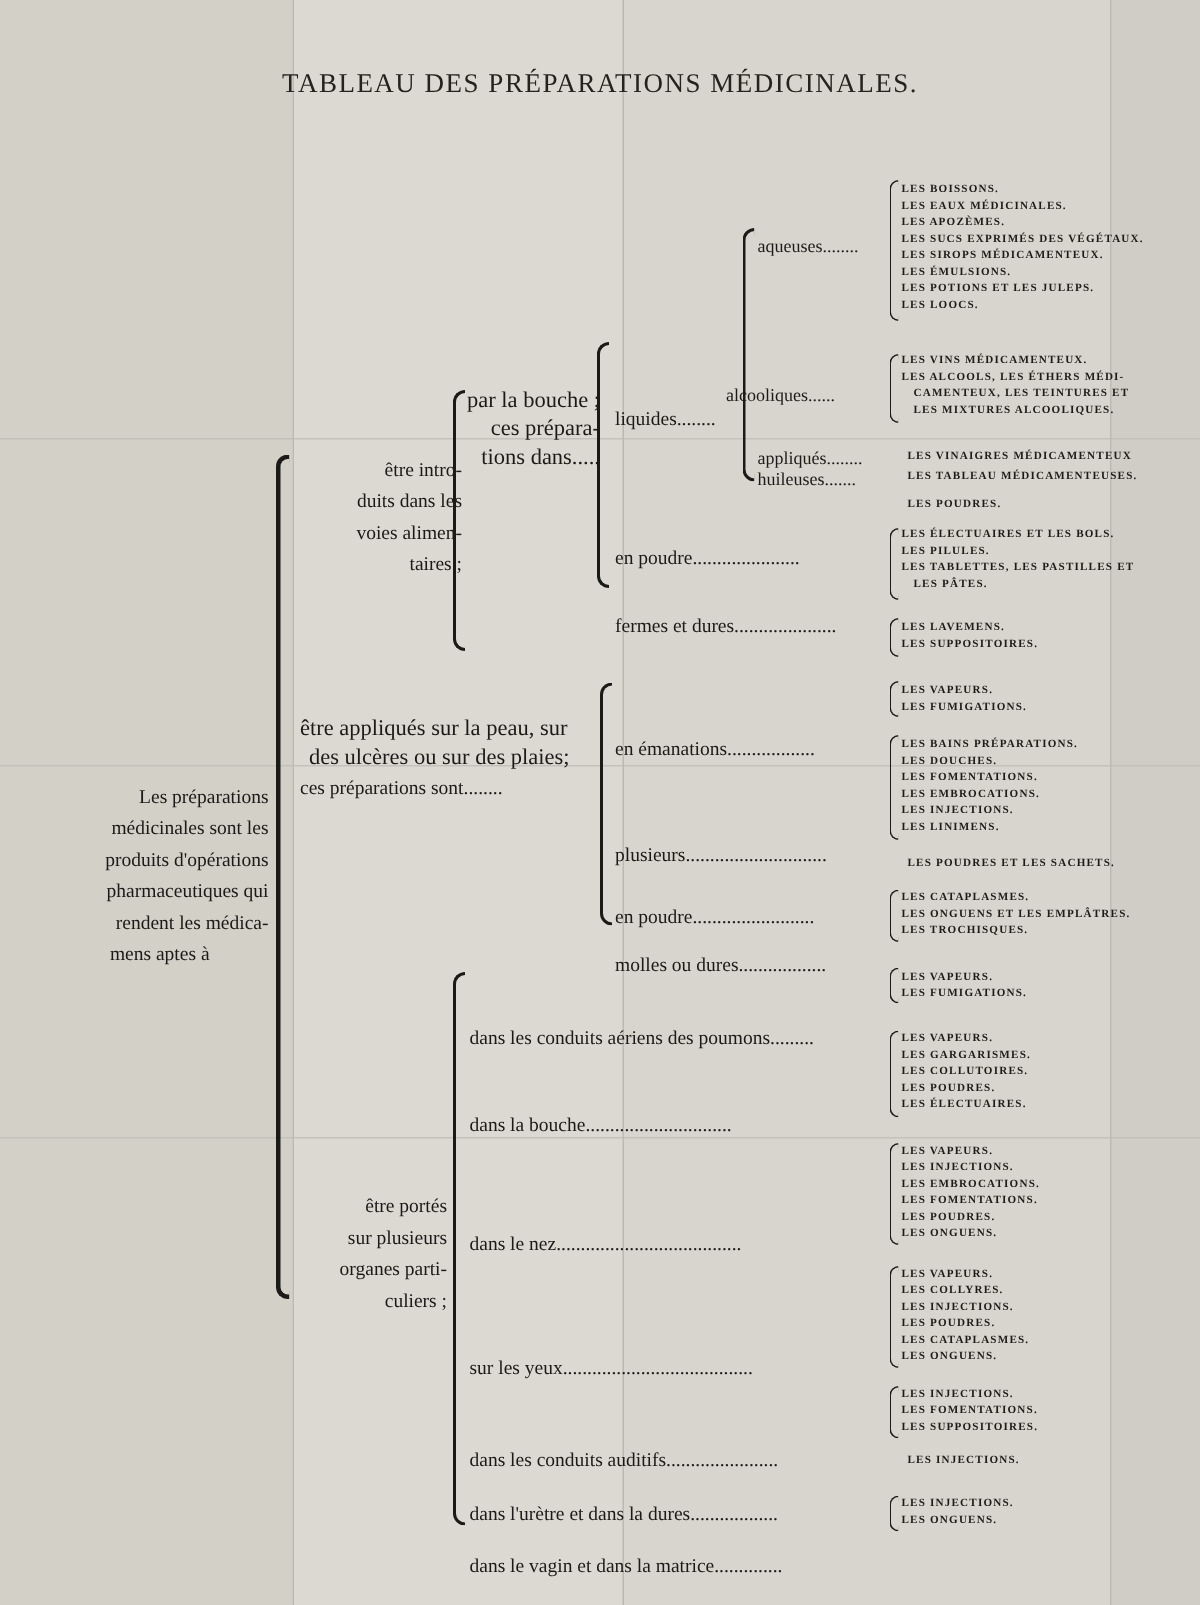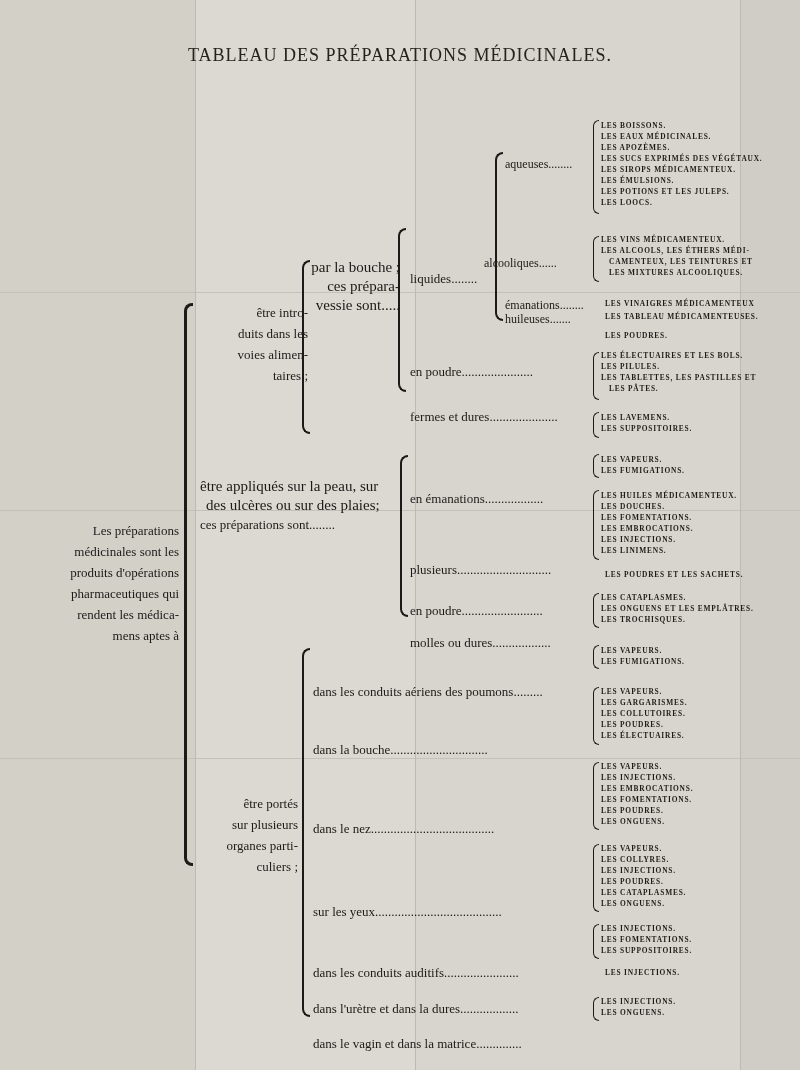--- a/index.html
+++ b/index.html
@@ -49,36 +49,36 @@
 <div class="fold-v" style="left:740px"></div>
 
 <div class="title">TABLEAU DES PRÉPARATIONS MÉDICINALES.</div>
 
 <div class="t main" style="left:34px;top:520px;text-align:right;width:145px;">
   <div>Les préparations</div>
   <div>médicinales sont les</div>
   <div>produits d'opérations</div>
   <div>pharmaceutiques qui</div>
   <div>rendent les médica-</div>
-  <div style="text-align:right">mens aptes à</div>
+  <div style="text-align:center">mens aptes à</div>
 </div>
 <div class="brace" style="left:184px;top:303px;width:6px;height:557px;border-width:3px"></div>
 
 <div class="t main c" style="left:198px;top:302px;width:110px;">
   <div>être intro-</div>
   <div>duits dans les</div>
   <div>voies alimen-</div>
   <div>taires ;</div>
 </div>
 <div class="brace" style="left:302px;top:260px;width:6px;height:170px"></div>
 
 <div class="t mid c" style="left:310px;top:258px;width:90px;">
   <div>par la bouche ;</div>
   <div>ces prépara-</div>
-  <div>vessie sont.....</div>
+  <div>tions dans.....</div>
 </div>
 <div class="brace" style="left:398px;top:228px;width:6px;height:160px"></div>
 
 <div class="t sm" style="left:410px;top:235px">liquides........</div>
 <div class="brace" style="left:495px;top:152px;width:6px;height:165px"></div>
 
 <div class="t xs" style="left:505px;top:157px">aqueuses........</div>
 <div class="bracethin" style="left:593px;top:120px;width:5px;height:92px"></div>
 <div class="caps" style="left:601px;top:120px">
   <div>LES BOISSONS.</div>
@@ -93,21 +93,21 @@
 
 <div class="t xs" style="left:484px;top:256px">alcooliques......</div>
 <div class="bracethin" style="left:593px;top:236px;width:5px;height:44px"></div>
 <div class="caps" style="left:601px;top:234px">
   <div>LES VINS MÉDICAMENTEUX.</div>
   <div>LES ALCOOLS, LES ÉTHERS MÉDI-</div>
   <div style="padding-left:8px">CAMENTEUX, LES TEINTURES ET</div>
   <div style="padding-left:8px">LES MIXTURES ALCOOLIQUES.</div>
 </div>
 
-<div class="t xs" style="left:505px;top:298px">émanations........</div>
+<div class="t xs" style="left:505px;top:298px">appliqués........</div>
 <div class="caps" style="left:605px;top:298px">LES VINAIGRES MÉDICAMENTEUX</div>
 <div class="t xs" style="left:505px;top:312px">huileuses.......</div>
 <div class="caps" style="left:605px;top:311px">LES TABLEAU MÉDICAMENTEUSES.</div>
 
 <div class="t sm" style="left:410px;top:328px">en poudre......................</div>
 <div class="caps" style="left:605px;top:330px">LES POUDRES.</div>
 
 <div class="t sm" style="left:410px;top:373px">fermes et dures.....................</div>
 <div class="bracethin" style="left:593px;top:352px;width:5px;height:46px"></div>
 <div class="caps" style="left:601px;top:350px">
@@ -135,21 +135,21 @@
 <div class="t sm" style="left:410px;top:455px">en émanations..................</div>
 <div class="bracethin" style="left:593px;top:454px;width:5px;height:22px"></div>
 <div class="caps" style="left:601px;top:454px">
   <div>LES VAPEURS.</div>
   <div>LES FUMIGATIONS.</div>
 </div>
 
 <div class="t sm" style="left:410px;top:526px">plusieurs.............................</div>
 <div class="bracethin" style="left:593px;top:490px;width:5px;height:68px"></div>
 <div class="caps" style="left:601px;top:490px">
-  <div>LES HUILES MÉDICAMENTEUX.</div>
+  <div>LES BAINS PRÉPARATIONS.</div>
   <div>LES DOUCHES.</div>
   <div>LES FOMENTATIONS.</div>
   <div>LES EMBROCATIONS.</div>
   <div>LES INJECTIONS.</div>
   <div>LES LINIMENS.</div>
 </div>
 
 <div class="t sm" style="left:410px;top:567px">en poudre.........................</div>
 <div class="caps" style="left:605px;top:569px">LES POUDRES ET LES SACHETS.</div>
 

